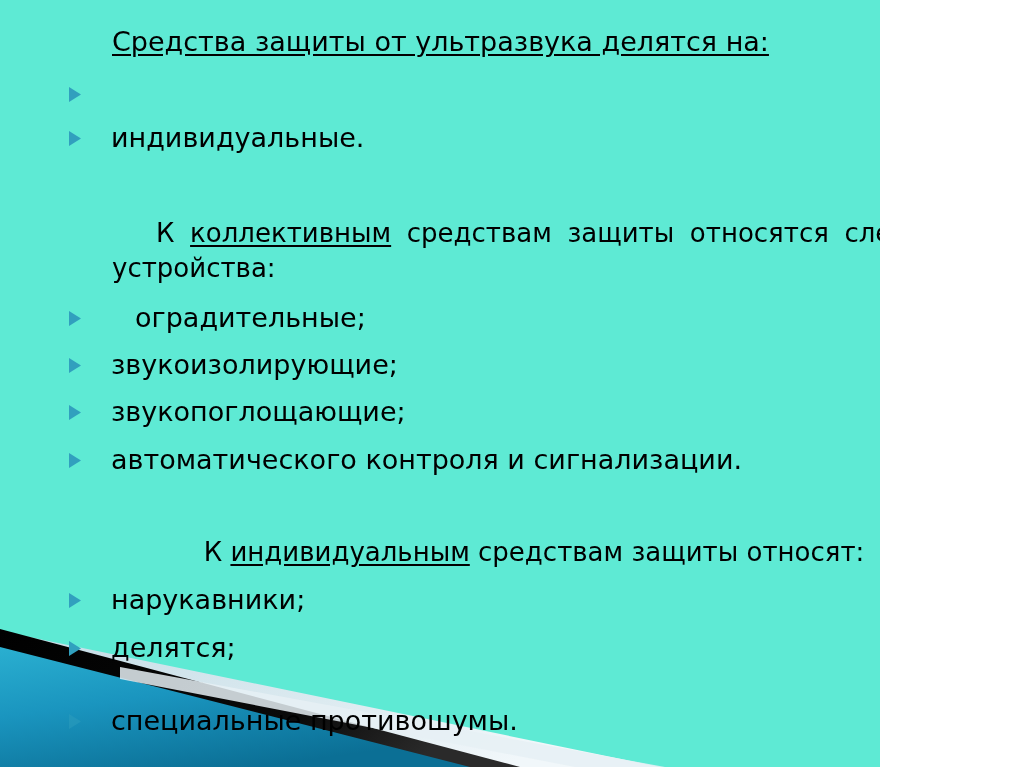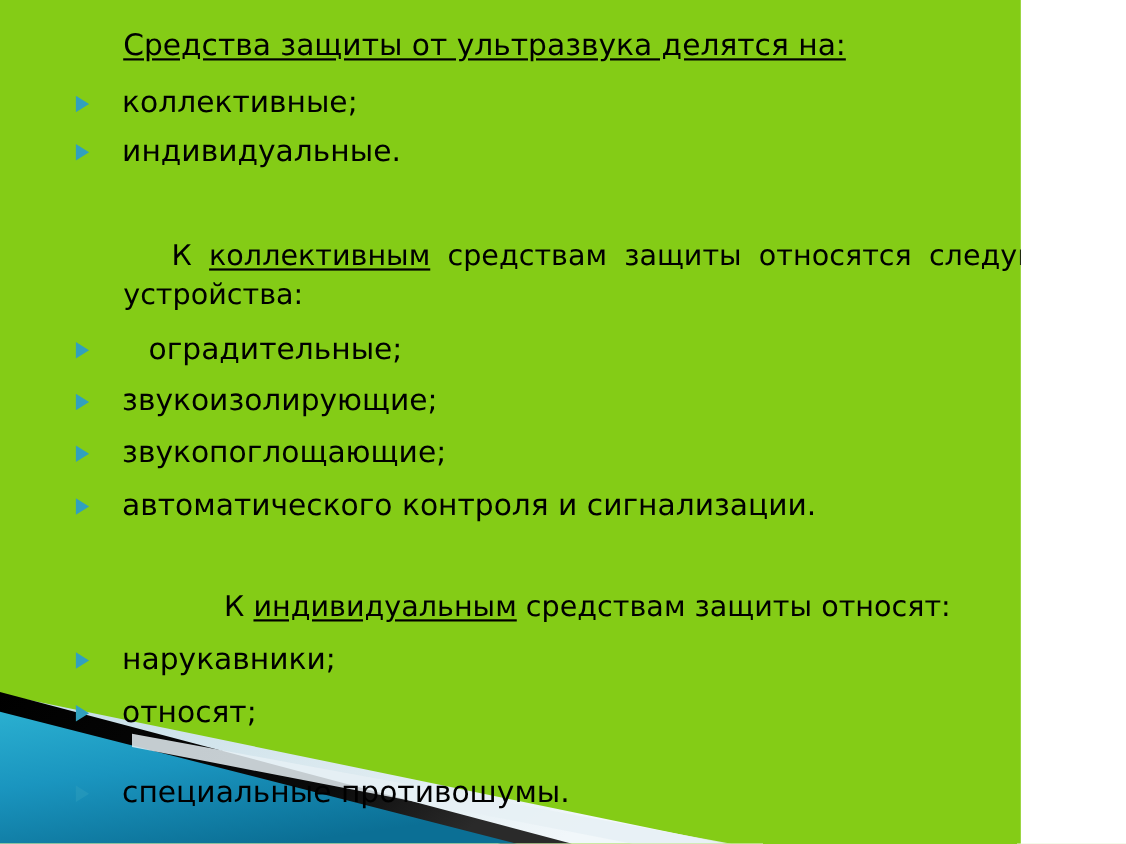--- a/index.html
+++ b/index.html
@@ -7,23 +7,22 @@
     padding: 0;
     background: #ffffff;
   }
   body {
     font-family: "DejaVu Sans", sans-serif;
   }
   .slide {
     position: relative;
     width: 880px;
     height: 767px;
-    background: #84cc16;
+    background: #5eead4;
     overflow: hidden;
-    padding-left: 48px;
   }
 
   
   .corner-deco {
     position: absolute;
     left: 0;
     bottom: 0;
     width: 1024px;
     height: 160px;
     pointer-events: none;
@@ -139,21 +138,20 @@
   <div class="content">
 
     <div class="heading-line" style="top:24px;">
       <span class="u">Средства защиты от ультразвука делятся на:</span>
     </div>
 
     <div class="bullet-row" style="top:74px;">
       <svg class="bullet-marker" viewBox="0 0 14 17" aria-hidden="true">
         <polygon points="1,1 13,8.5 1,16" fill="#31A0BE"></polygon>
       </svg>
-      <span class="bullet-text">коллективные;</span>
     </div>
 
     <div class="bullet-row" style="top:118px;">
       <svg class="bullet-marker" viewBox="0 0 14 17" aria-hidden="true">
         <polygon points="1,1 13,8.5 1,16" fill="#31A0BE"></polygon>
       </svg>
       <span class="bullet-text">индивидуальные.</span>
     </div>
 
     <div class="para para-justified" style="top:216px;">
@@ -196,21 +194,21 @@
       <svg class="bullet-marker" viewBox="0 0 14 17" aria-hidden="true">
         <polygon points="1,1 13,8.5 1,16" fill="#31A0BE"></polygon>
       </svg>
       <span class="bullet-text">нарукавники;</span>
     </div>
 
     <div class="bullet-row" style="top:628px;">
       <svg class="bullet-marker" viewBox="0 0 14 17" aria-hidden="true">
         <polygon points="1,1 13,8.5 1,16" fill="#31A0BE"></polygon>
       </svg>
-      <span class="bullet-text">относят;</span>
+      <span class="bullet-text">делятся;</span>
     </div>
 
     <div class="bullet-row" style="top:675px;margin-top:26px;">
       <svg class="bullet-marker muted" viewBox="0 0 14 17" aria-hidden="true">
         <polygon points="1,1 13,8.5 1,16" fill="#31A0BE"></polygon>
       </svg>
       <span class="bullet-text">специальные противошумы.</span>
     </div>
 
   </div>

